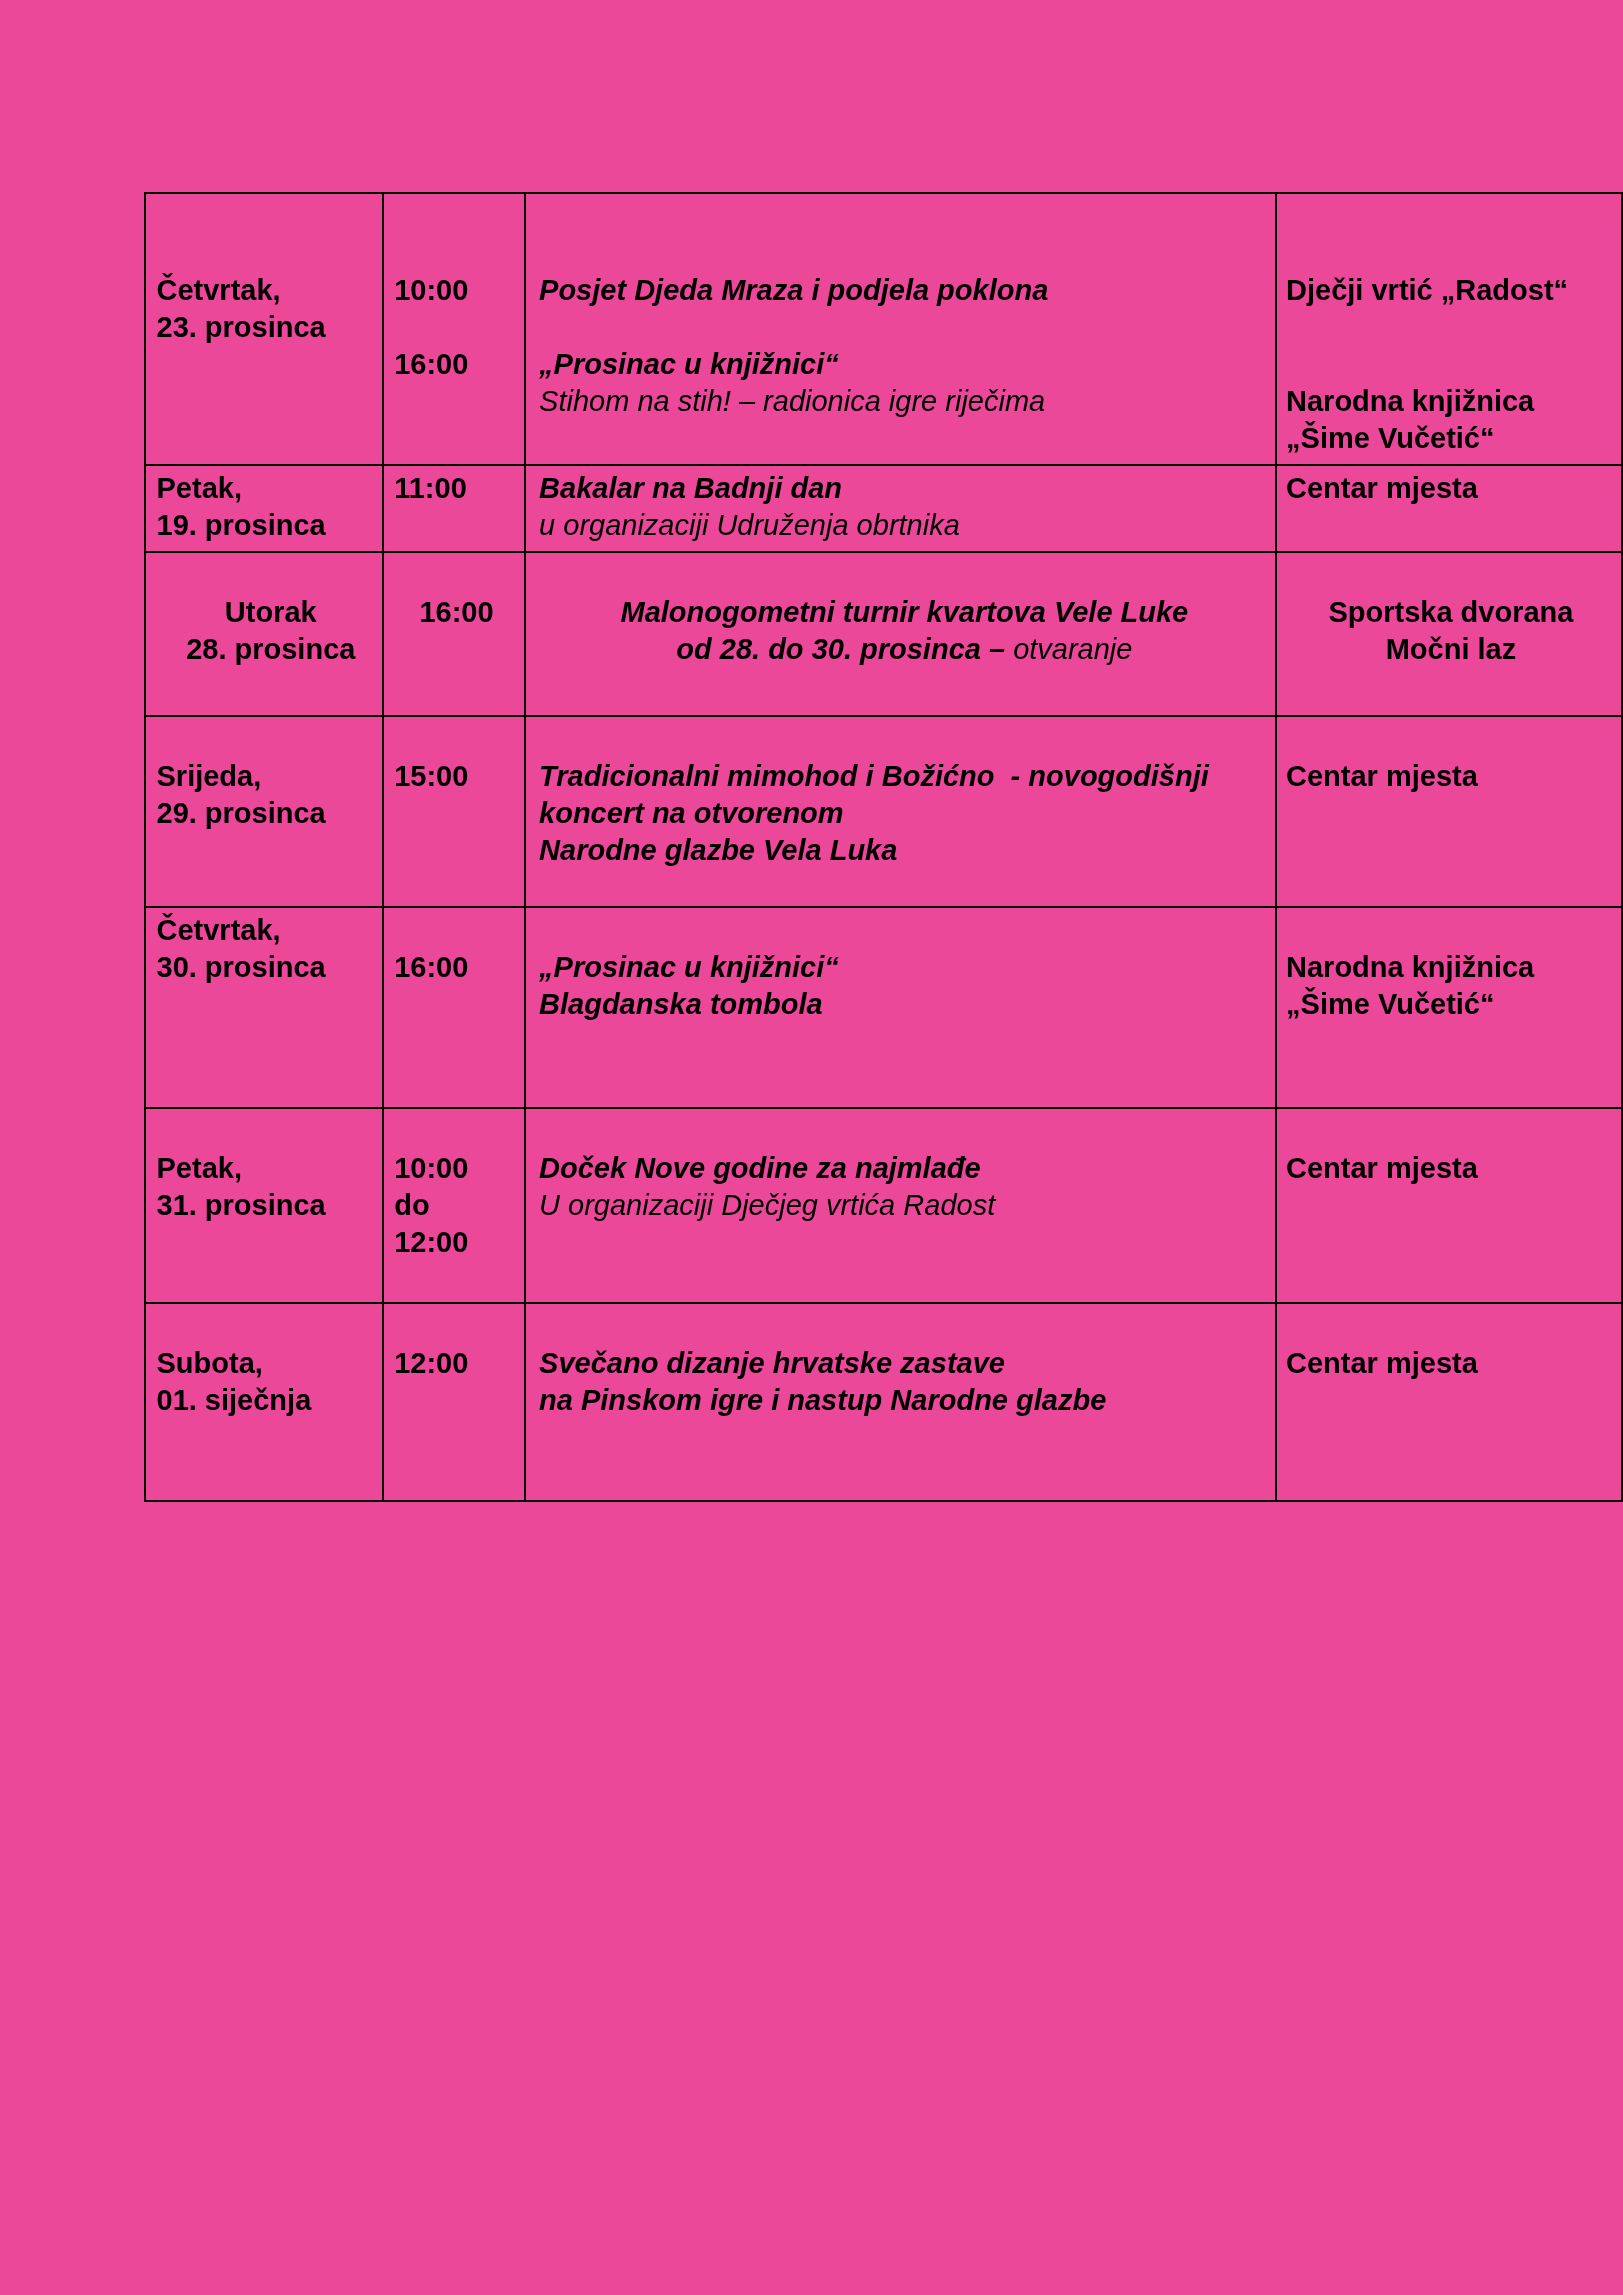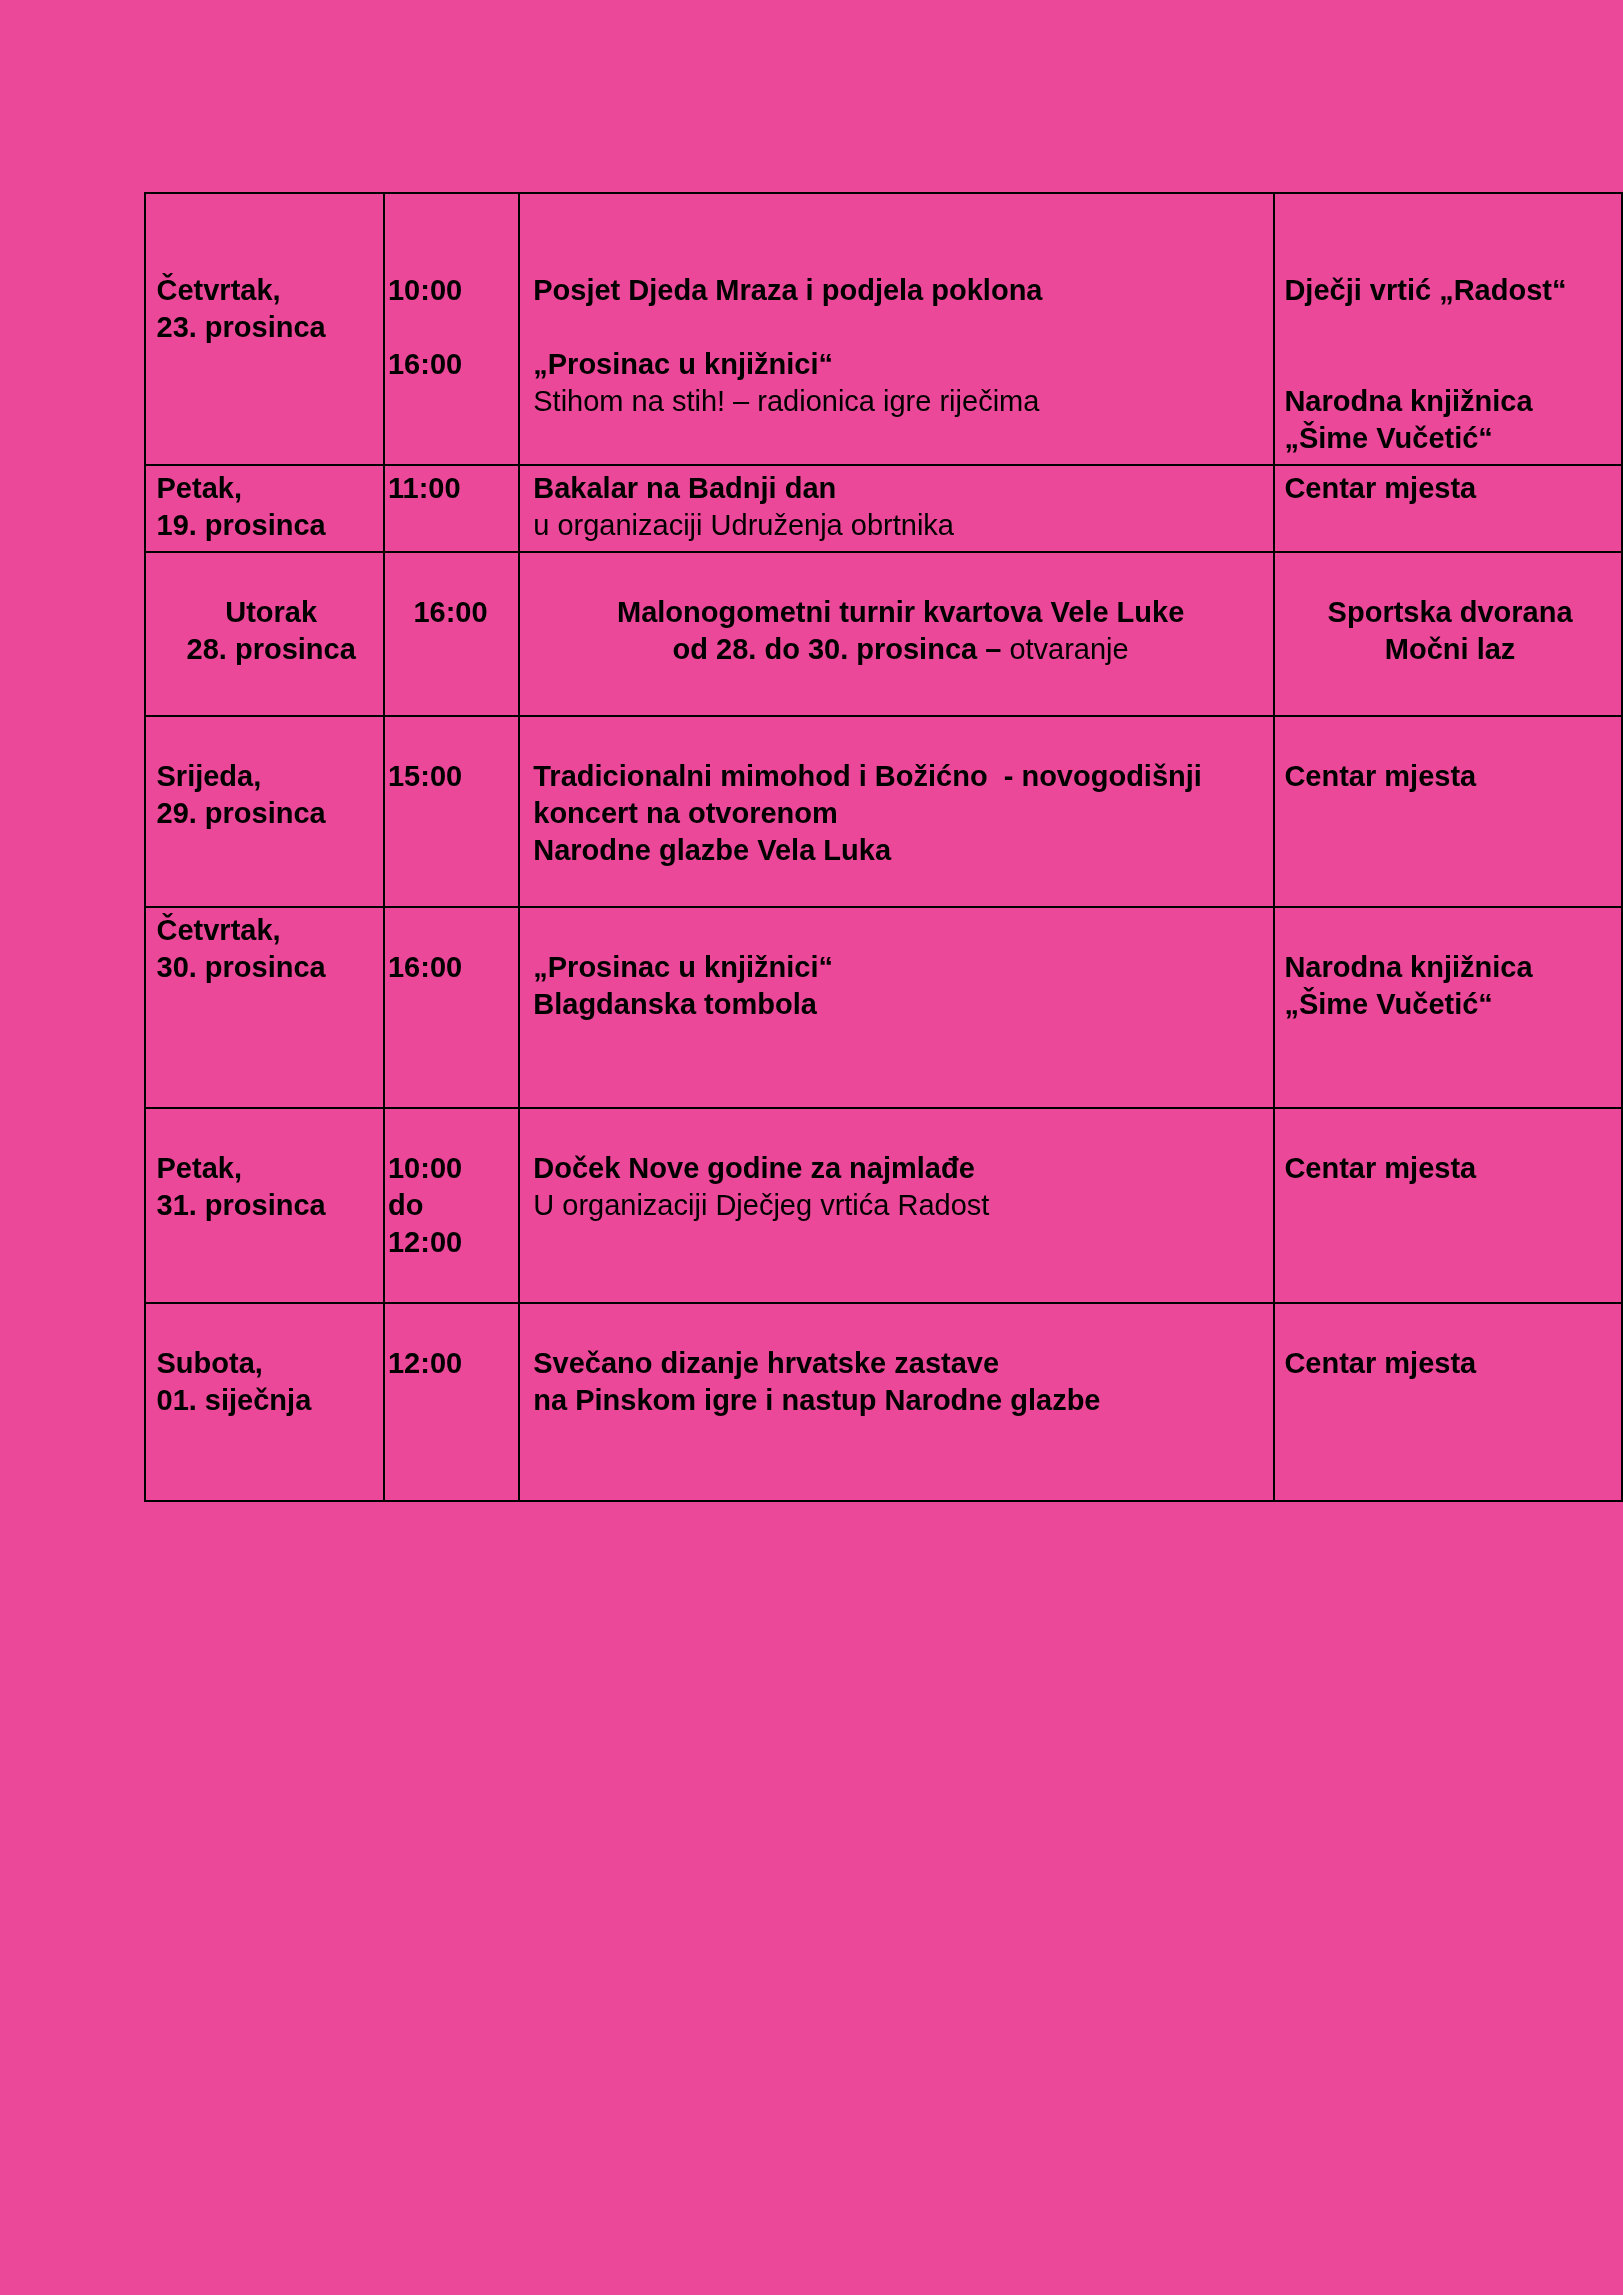--- a/index.html
+++ b/index.html
@@ -23,22 +23,22 @@
     border-collapse: collapse;
     table-layout: fixed;
   }
   table.schedule td {
     border: 2px solid #000000;
     vertical-align: top;
     padding: 3.9px 5.2px 0 10.5px;
     overflow: hidden;
   }
   table.schedule td:nth-child(1) { width: 223px;  padding-left: 10.5px; }
-  table.schedule td:nth-child(2) { width: 126px;  padding-left: 3px; border-radius: 26px; }
-  table.schedule td:nth-child(3) { width: 744px; padding-left: 13px; }
+  table.schedule td:nth-child(2) { width: 126px;  padding-left: 10px; border-radius: 26px; }
+  table.schedule td:nth-child(3) { width: 744px; padding-left: 13px; font-style: italic; }
   table.schedule td:nth-child(4) { width: 335px;  padding-left: 9.2px; margin-left: 26px; }
   .ln {
     min-height: 37px;
     line-height: 37px;
     font-size: 29px;
     white-space: pre-wrap;
   }
   .b { font-weight: 700; }
   .r { font-weight: 400; }
 </style>

